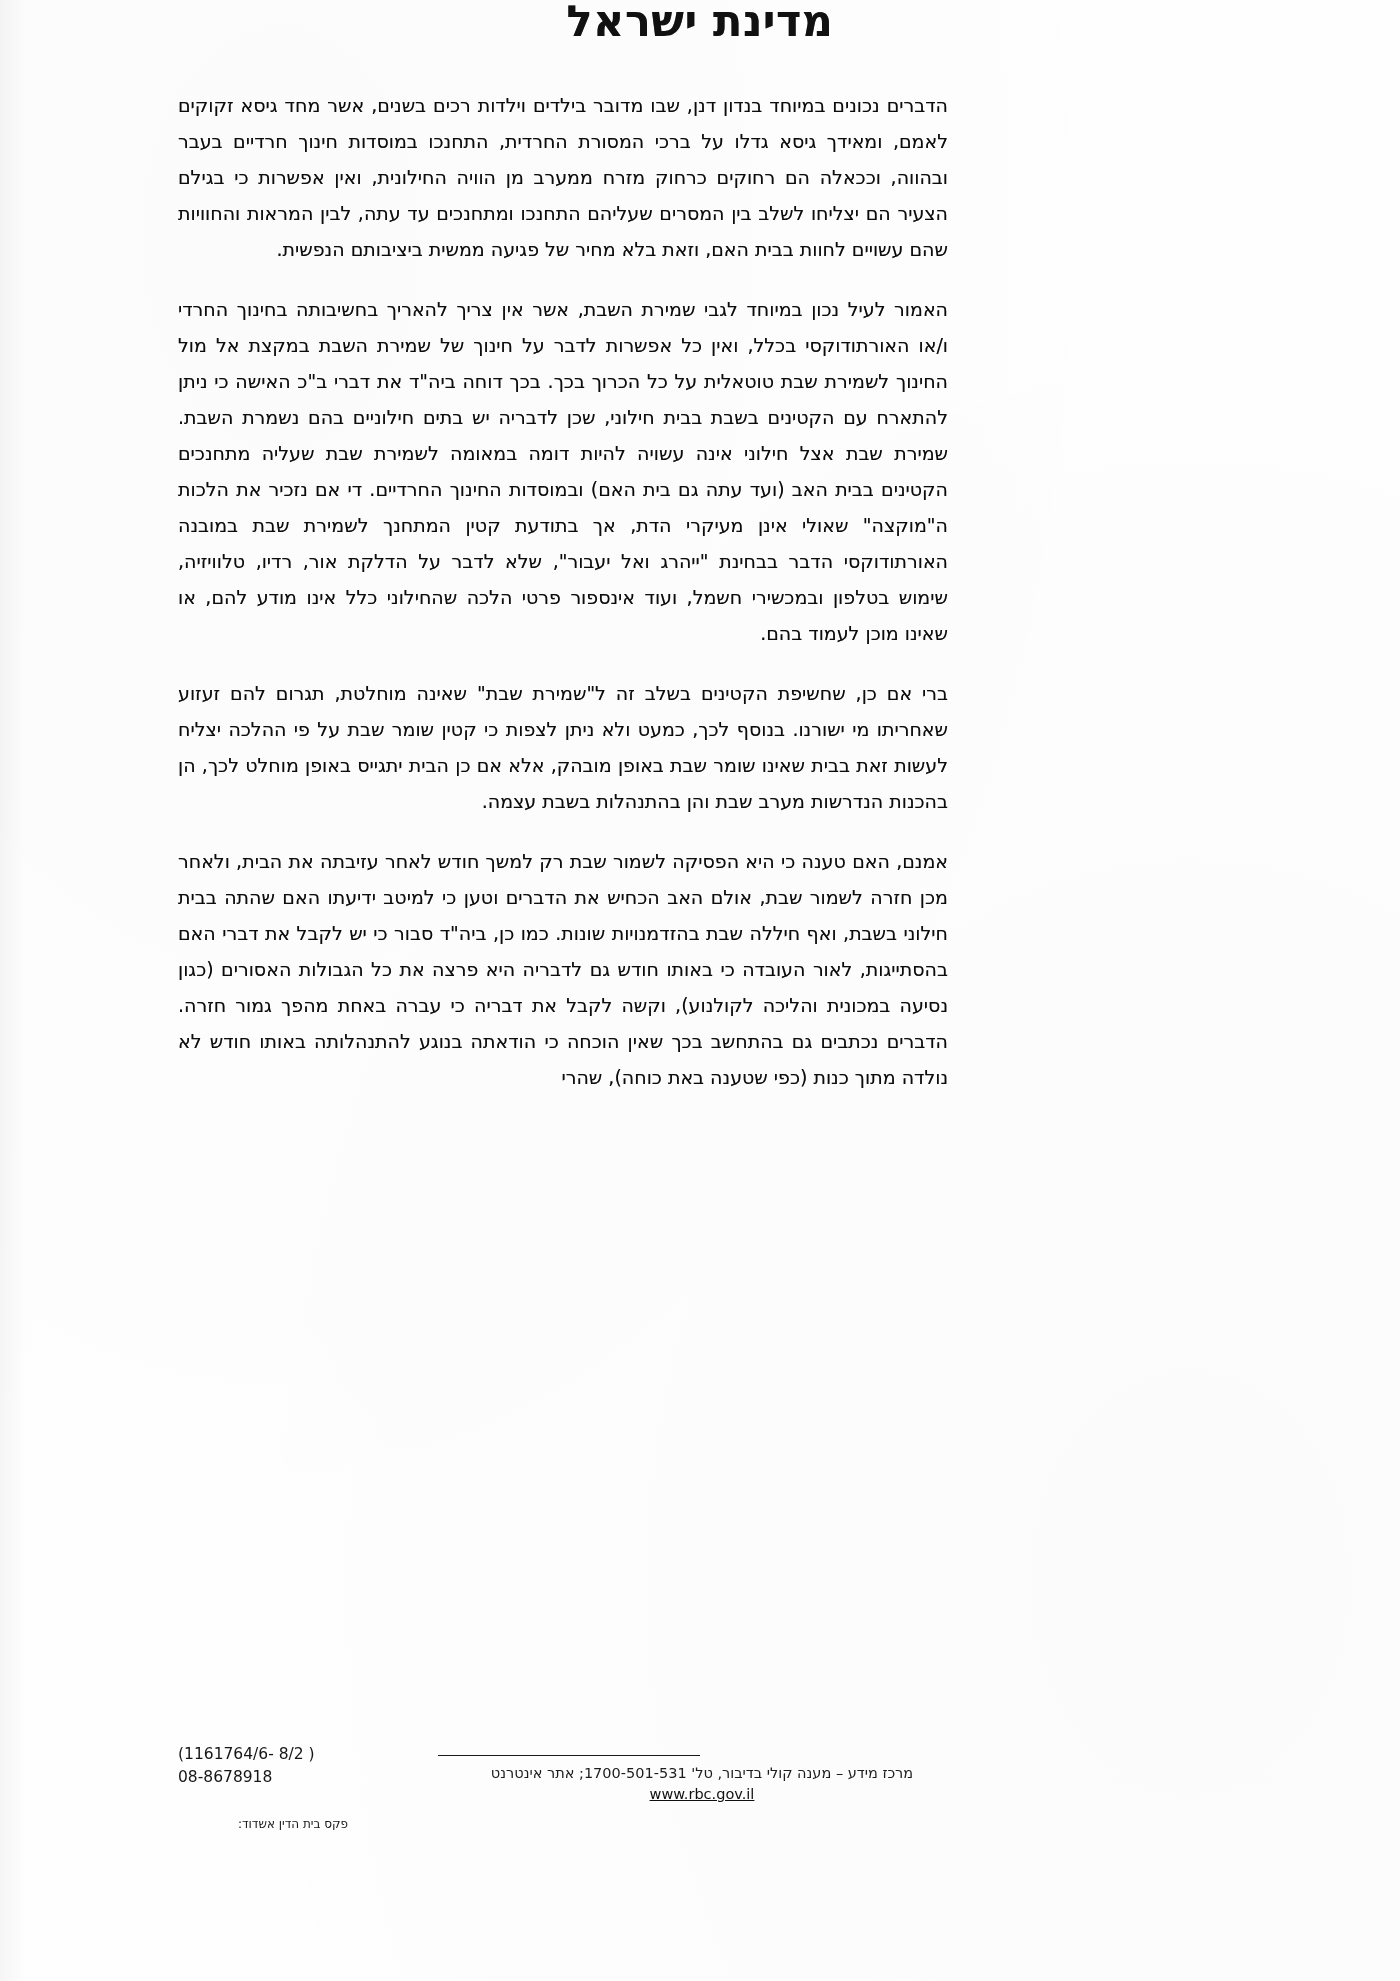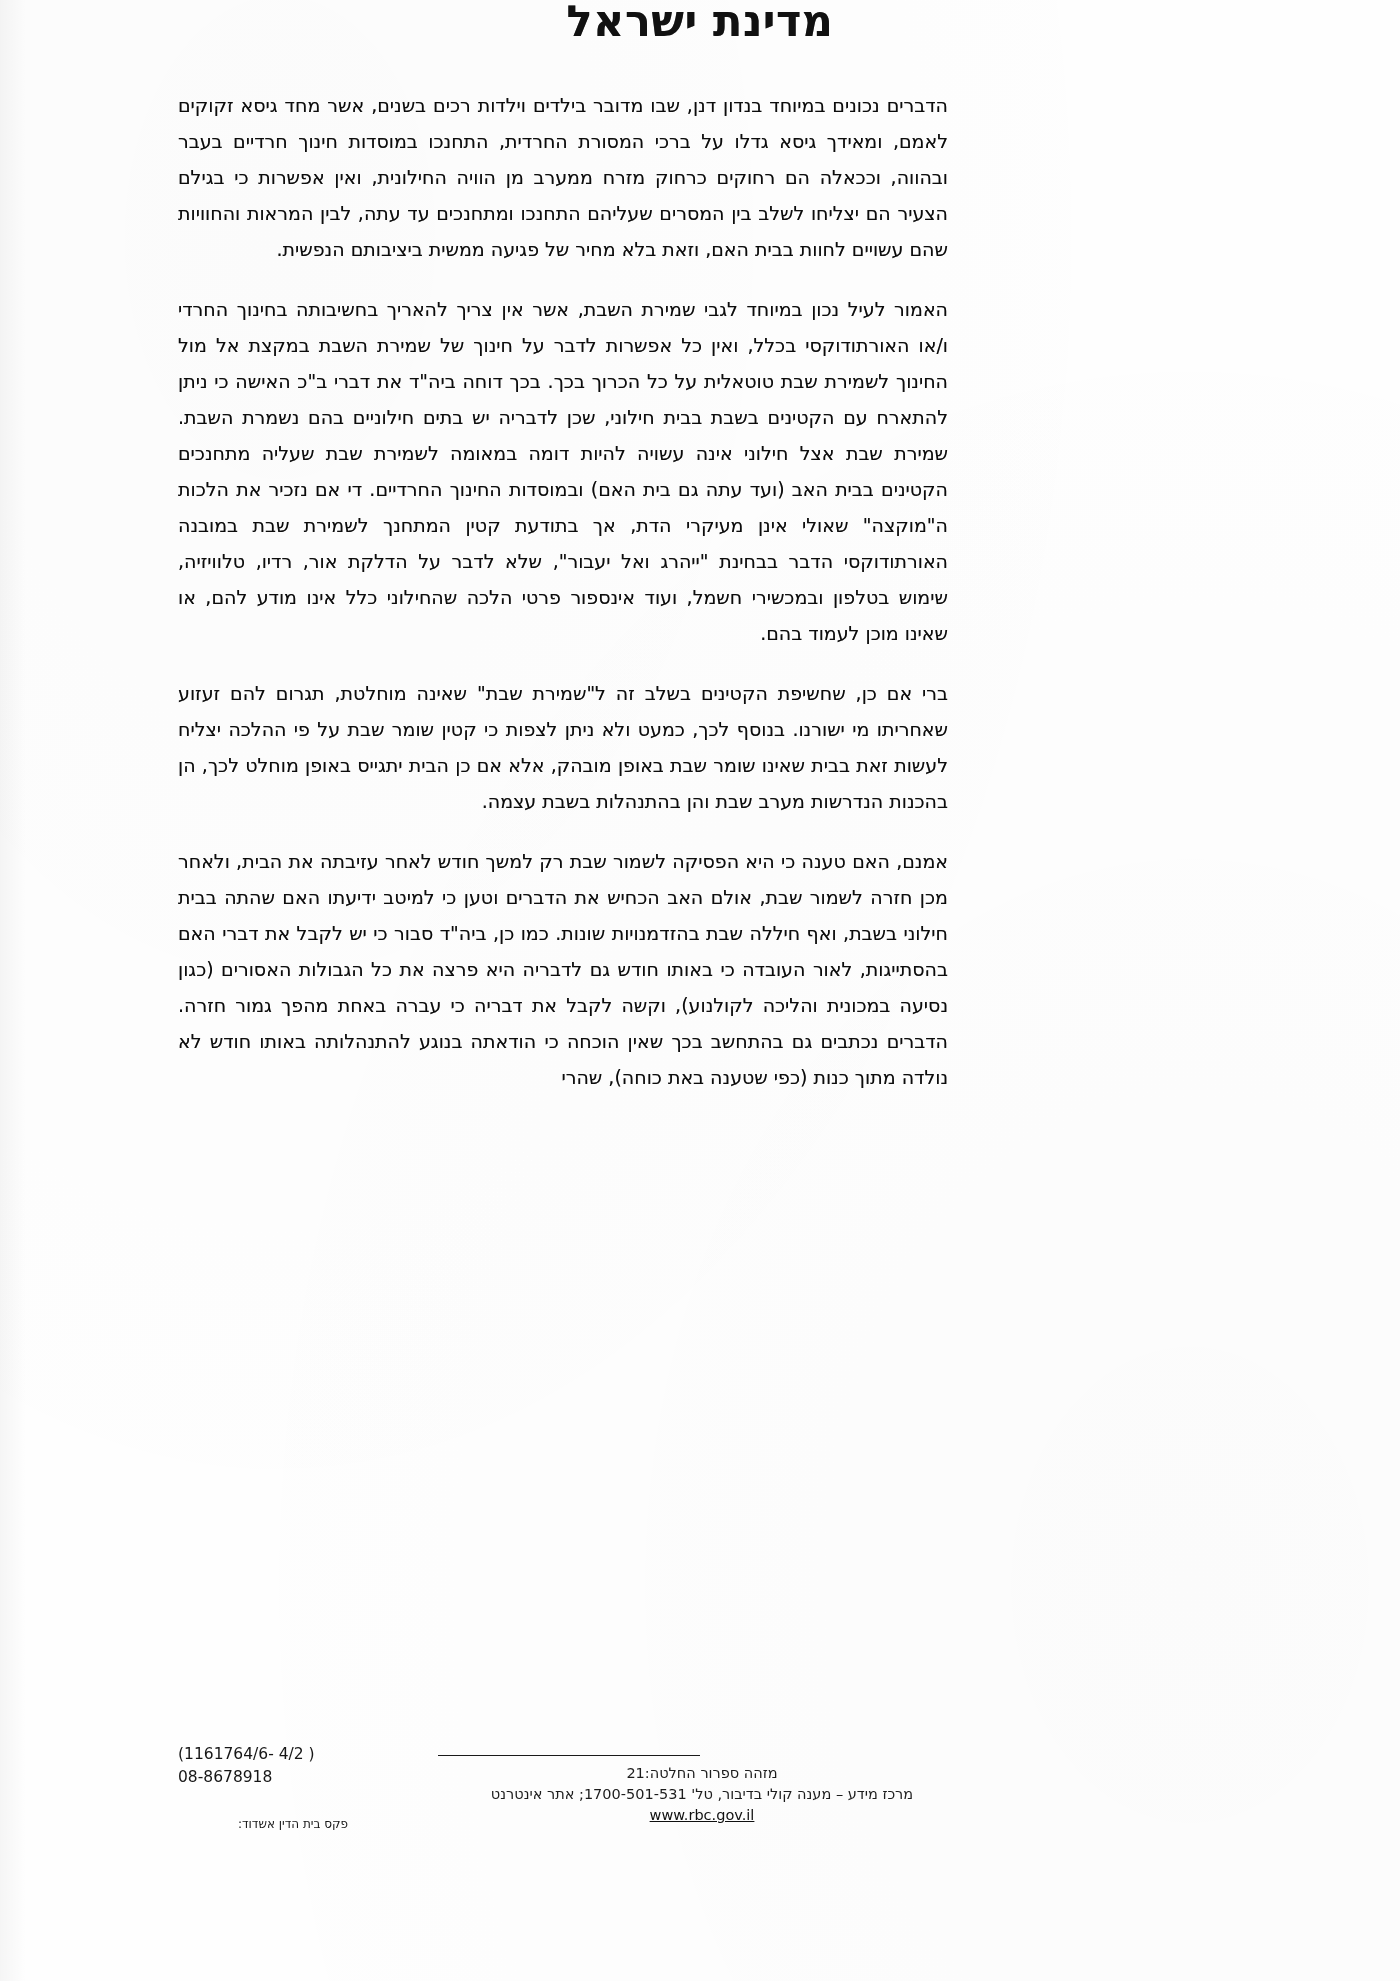--- a/index.html
+++ b/index.html
@@ -172,29 +172,28 @@
       <p class="para">אמנם, האם טענה כי היא הפסיקה לשמור שבת רק למשך חודש לאחר עזיבתה את הבית, ולאחר מכן חזרה לשמור שבת, אולם האב הכחיש את הדברים וטען כי למיטב ידיעתו האם שהתה בבית חילוני בשבת, ואף חיללה שבת בהזדמנויות שונות. כמו כן, ביה"ד סבור כי יש לקבל את דברי האם בהסתייגות, לאור העובדה כי באותו חודש גם לדבריה היא פרצה את כל הגבולות האסורים (כגון נסיעה במכונית והליכה לקולנוע), וקשה לקבל את דבריה כי עברה באחת מהפך גמור חזרה. הדברים נכתבים גם בהתחשב בכך שאין הוכחה כי הודאתה בנוגע להתנהלותה באותו חודש לא נולדה מתוך כנות (כפי שטענה באת כוחה), שהרי</p>
     </div>
 
   </div>
 
   <div class="doc-footer">
 
     <div class="footer-rule"></div>
 
     <div class="footer-center">
-      <span class="fline">מזהה ספרור החלטה:21</span>
       <span class="fline">מרכז מידע – מענה קולי בדיבור, טל' 1700-501-531; אתר אינטרנט</span>
       <span class="fline">
         <a class="footer-url">www.rbc.gov.il</a>
       </span>
     </div>
 
     <div class="footer-left">
-      <span class="fline">(1161764/6- 4/2 )</span>
+      <span class="fline">(1161764/6- 8/2 )</span>
       <span class="fline">08-8678918</span>
     </div>
 
     <div class="footer-fax">פקס בית הדין אשדוד:</div>
 
   </div>
 
 </div>
 
 </body></html>

